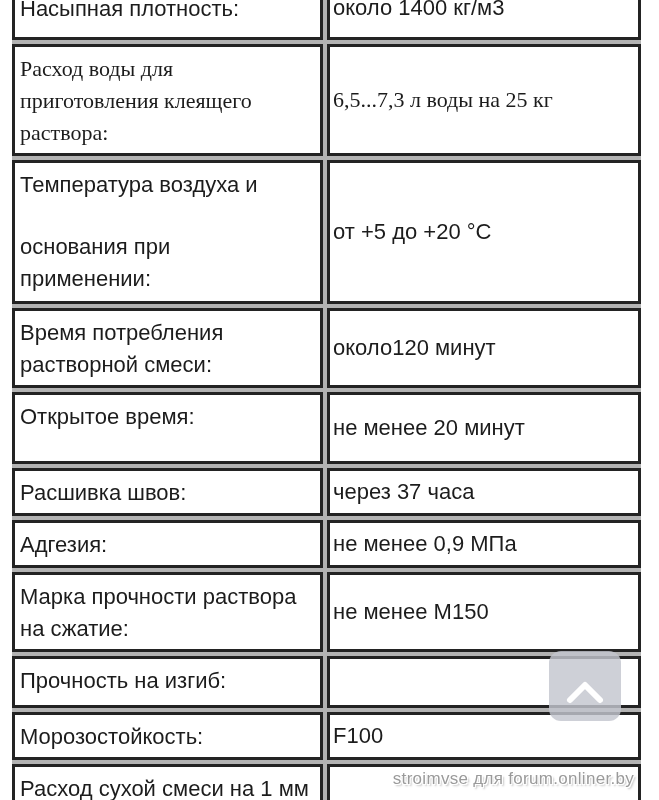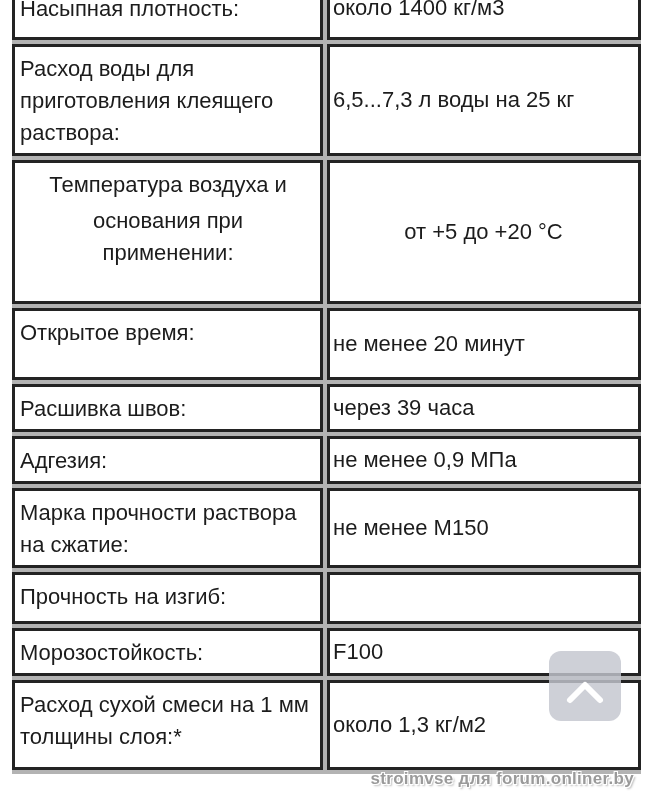--- a/index.html
+++ b/index.html
@@ -37,26 +37,26 @@
   }
   td.name {
     vertical-align: top;
     padding: 6px 4px 4px 5px;
   }
   td.value {
     vertical-align: middle;
     padding: 2px 4px 2px 3px;
   }
   tr.row-cut td { vertical-align: middle; }  
-  .para2 { display: block; margin-top: 4px; white-space: pre-line; }
+  .para2 { display: block; margin-top: 30px; white-space: pre-line; }
 
   
   tr.h64  td { height: 64px; }
-  tr.h105 td { height: 105px; }
-  tr.h132 td { height: 144px; text-align: center; }
+  tr.h105 td { height: 105px; font-family: Liberation Serif, serif; }
+  tr.h132 td { height: 144px; }
   tr.h70  td { height: 70px; }
   tr.h55  td { height: 72px; }
   tr.h50  td { height: 42px; }
   tr.h78  td { height: 78px; }
   tr.h52  td { height: 52px; margin-top: 35px; }
   tr.h56  td { height: 40px; }
   tr.h90  td { height: 90px; }
 
   
   .scroll-top {
@@ -71,21 +71,21 @@
     z-index: 5;
   }
   .scroll-top svg { display: block; margin-top: 12px; }
 
   
   .watermark {
     position: absolute;
     top: 769px; right: 25px;
     z-index: 6;
     font-size: 17px;
-    font-weight: bold;
+    font-weight: normal;
     letter-spacing: 0.3px;
     color: #9a9a9a;
     text-shadow:
       -1px -1px 0 #ffffff,
        1px -1px 0 #ffffff,
       -1px  1px 0 #ffffff,
        1px  1px 0 #ffffff,
        2px  2px 2px rgba(60,60,60,0.35);
     white-space: nowrap;
   }
@@ -109,27 +109,31 @@
         <td class="value">6,5...7,3 л воды на 25 кг</td>
       </tr>
       <tr class="h132">
         <td class="name">
           <span>Температура воздуха и</span>
           <span class="para2">основания при
 применении:</span>
         </td>
         <td class="value">от +5 до +20 °С</td>
       </tr>
+      <tr class="h70">
+        <td class="name">Время потребления растворной смеси:</td>
+        <td class="value">около120 минут</td>
+      </tr>
       <tr class="h55">
         <td class="name">Открытое время:</td>
         <td class="value">не менее 20 минут</td>
       </tr>
       <tr class="h50">
         <td class="name">Расшивка швов:</td>
-        <td class="value">через 39 часа</td>
+        <td class="value">через 37 часа</td>
       </tr>
       <tr class="h50">
         <td class="name">Адгезия:</td>
         <td class="value">не менее 0,9 МПа</td>
       </tr>
       <tr class="h78">
         <td class="name">Марка прочности раствора на сжатие:</td>
         <td class="value">не менее М150</td>
       </tr>
       <tr class="h52">

